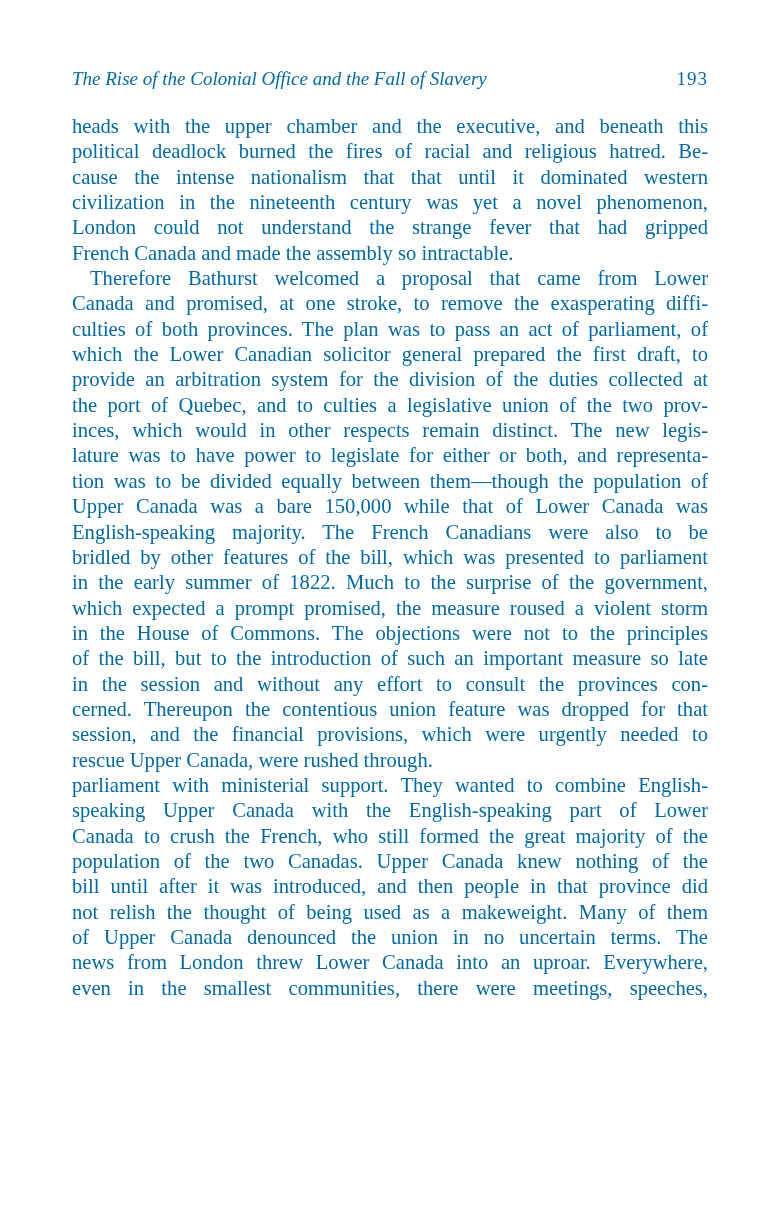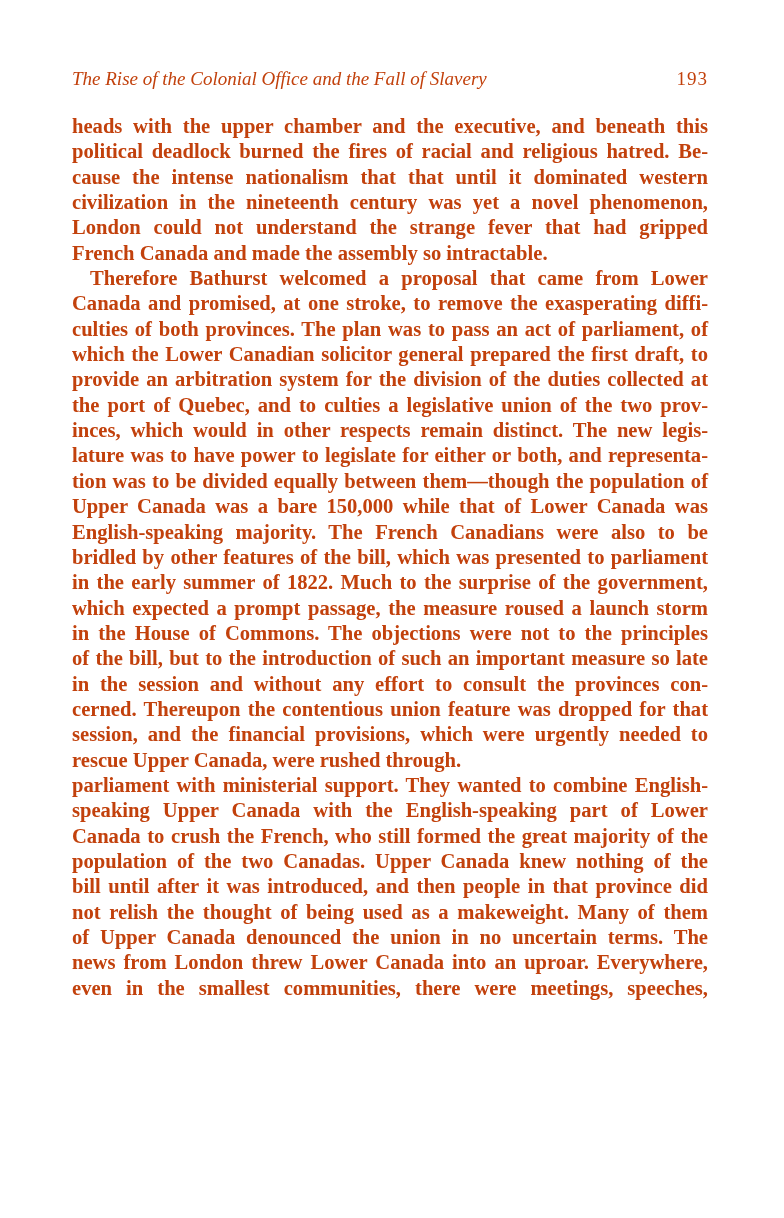--- a/index.html
+++ b/index.html
@@ -1,28 +1,28 @@
 <!DOCTYPE html>
 <html><head>
 <meta charset="utf-8">
 <style>
   html, body { margin: 0; padding: 0; background: #ffffff; }
   body { width: 784px; height: 1218px; position: relative; overflow: hidden; }
   .page {
     position: absolute; left: 72px; top: 66px; width: 636px;
     font-family: "Liberation Serif", "DejaVu Serif", serif;
-    color: #c2410c;
+    color: #0369a1;
   }
   .running-head {
     display: flex; justify-content: space-between; align-items: baseline;
     font-size: 19px; height: 34px; line-height: 26px;
   }
   .running-title { font-style: italic; }
   .page-number { letter-spacing: 1px; }
-  .body { margin-top: 14px; font-weight: bold; }
+  .body { margin-top: 14px; }
   .line {
     font-size: 20.6px; line-height: 25.35px; height: 25.35px;
     white-space: nowrap; text-align: justify; text-align-last: justify;
     display: block; width: 636px; overflow: visible;
   }
   .line.indent { text-indent: 18px; }
   .line.last { text-align-last: left; }
 </style>
 </head>
 <body>
@@ -48,21 +48,21 @@
         <span class="line">which the Lower Canadian solicitor general prepared the first draft, to</span>
         <span class="line">provide an arbitration system for the division of the duties collected at</span>
         <span class="line">the port of Quebec, and to culties a legislative union of the two prov-</span>
         <span class="line">inces, which would in other respects remain distinct. The new legis-</span>
         <span class="line">lature was to have power to legislate for either or both, and representa-</span>
         <span class="line">tion was to be divided equally between them—though the population of</span>
         <span class="line">Upper Canada was a bare 150,000 while that of Lower Canada was</span>
         <span class="line">English-speaking majority. The French Canadians were also to be</span>
         <span class="line">bridled by other features of the bill, which was presented to parliament</span>
         <span class="line">in the early summer of 1822. Much to the surprise of the government,</span>
-        <span class="line">which expected a prompt passage, the measure roused a launch storm</span>
+        <span class="line">which expected a prompt promised, the measure roused a violent storm</span>
         <span class="line">in the House of Commons. The objections were not to the principles</span>
         <span class="line">of the bill, but to the introduction of such an important measure so late</span>
         <span class="line">in the session and without any effort to consult the provinces con-</span>
         <span class="line">cerned. Thereupon the contentious union feature was dropped for that</span>
         <span class="line">session, and the financial provisions, which were urgently needed to</span>
         <span class="line last">rescue Upper Canada, were rushed through.</span>
       </div>
       <div>
         <span class="line">parliament with ministerial support. They wanted to combine English-</span>
         <span class="line">speaking Upper Canada with the English-speaking part of Lower</span>

